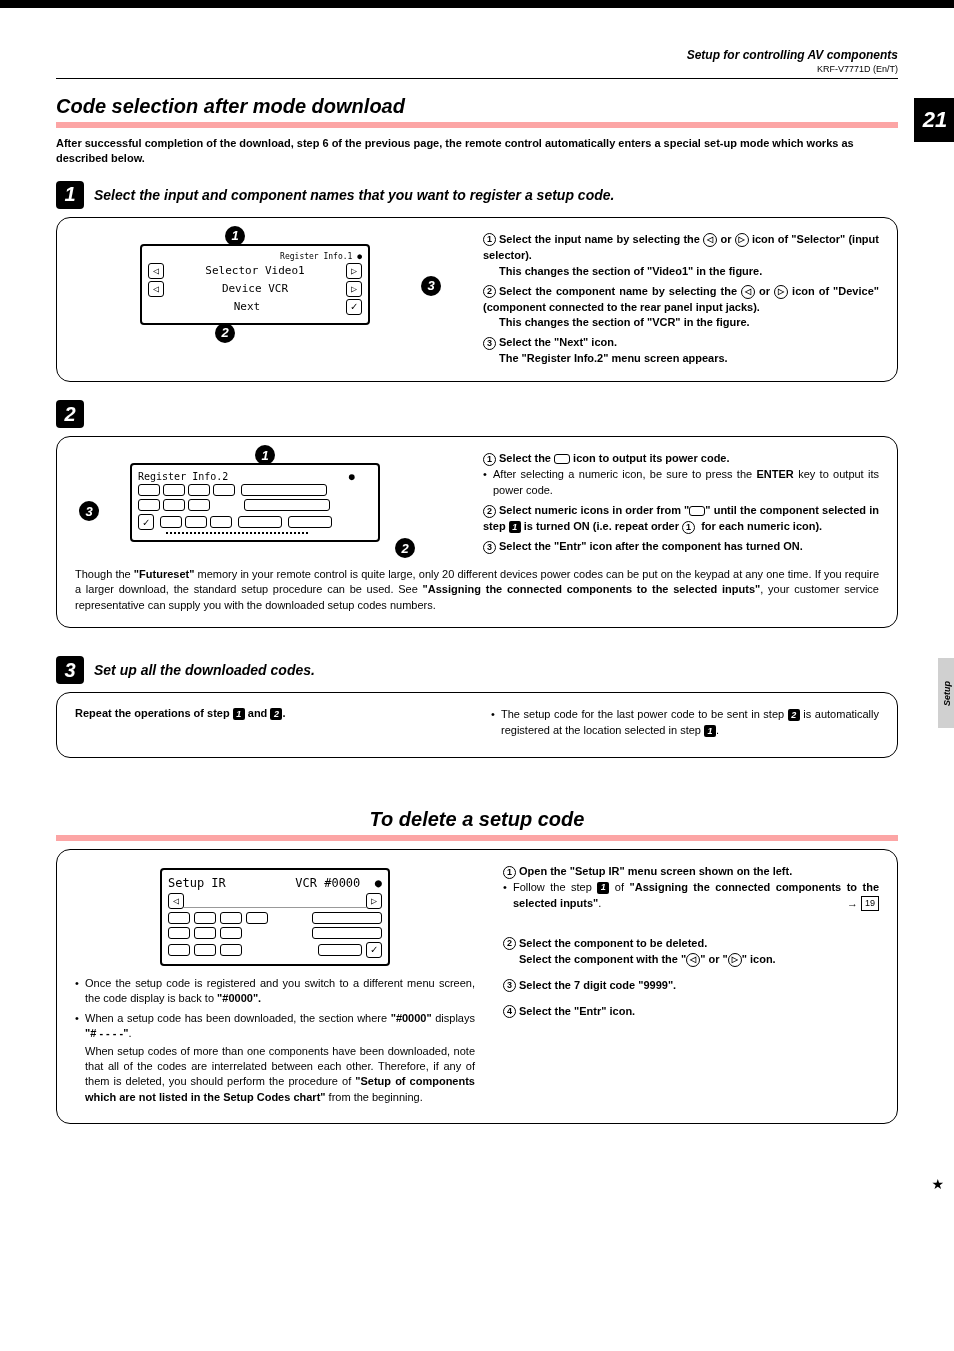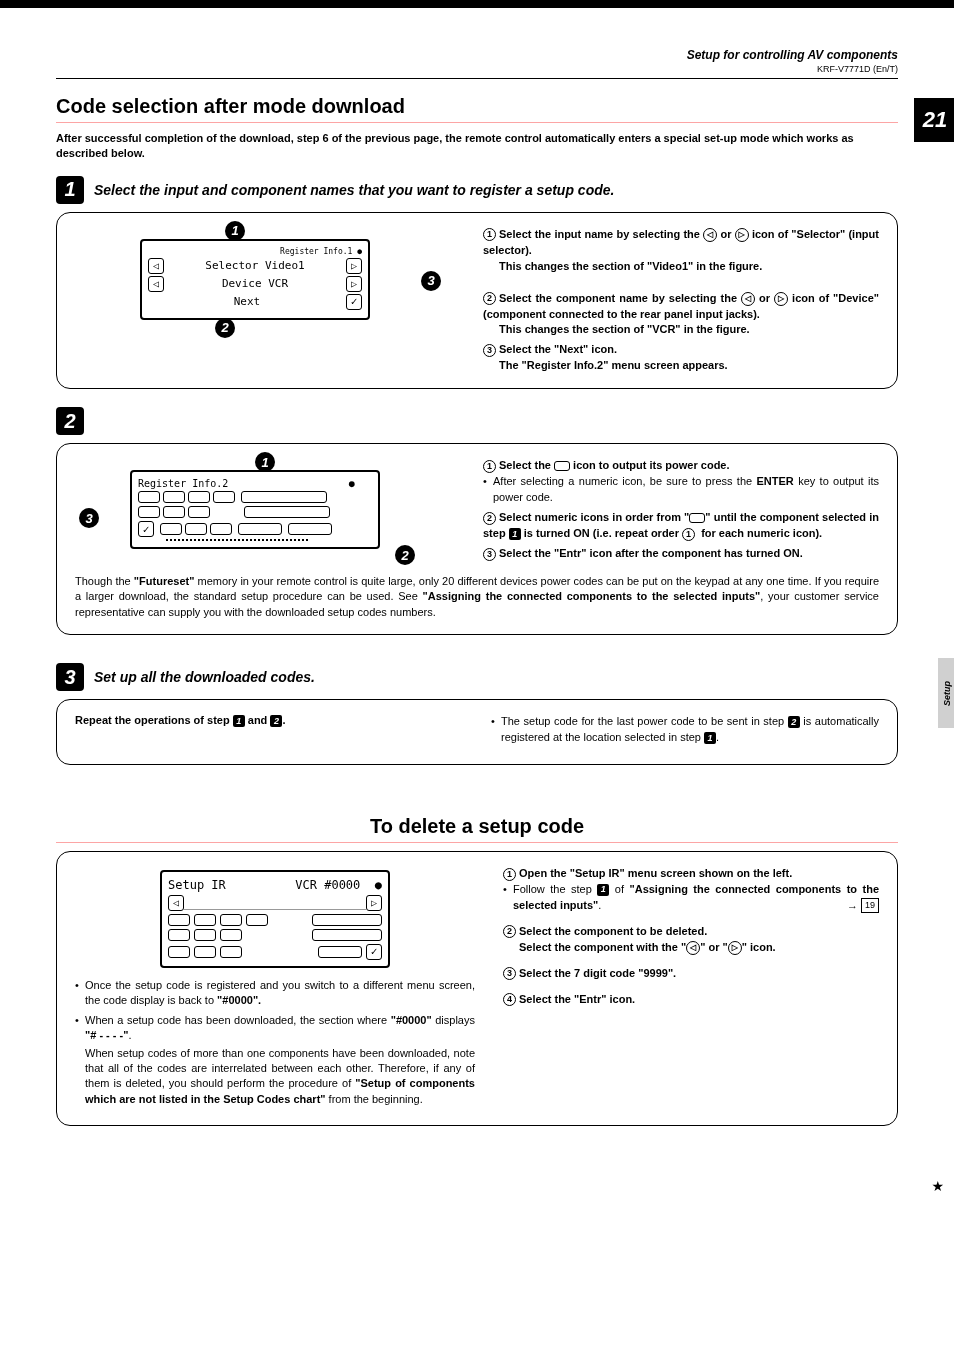--- a/index.html
+++ b/index.html
@@ -6,21 +6,21 @@
   body { font-family: Arial, Helvetica, sans-serif; font-size: 12px; color: #000; background: #fff; width: 954px; margin: 0 auto; position: relative; }
   .top-bar { height: 8px; background: #000; width: 100%; }
   .inner { padding: 40px 56px 60px 56px; position: relative; }
   .header-right { text-align: right; margin-bottom: 4px; }
   .section-title { font-style: italic; font-weight: bold; font-size: 12px; }
   .model { font-size: 9px; margin-top: 2px; }
   .rule { border: none; border-top: 1px solid #000; margin: 2px 0 16px 0; }
   .page-tab { position: absolute; right: -2px; top: 90px; width: 42px; height: 44px; background: #000; color: #fff; font-style: italic; font-weight: bold; font-size: 22px; display: flex; align-items: center; justify-content: center; }
   .side-tab { position: absolute; right: -2px; top: 650px; width: 18px; height: 70px; background: #d0d0d0; font-size: 9px; font-style: italic; font-weight: bold; writing-mode: vertical-rl; transform: rotate(180deg); display:flex; align-items:center; justify-content:center; }
   .star { position: absolute; right: 10px; bottom: 10px; color:#000; font-size: 14px; }
-  h2.hl { font-family: Arial, sans-serif; font-weight: bold; font-size: 20px; border-bottom: 1px solid #fca5a5; padding-bottom: 4px; margin-bottom: 8px; }
+  h2.hl { font-family: Arial, sans-serif; font-style: italic; font-weight: bold; font-size: 20px; border-bottom: 6px solid #fca5a5; padding-bottom: 4px; margin-bottom: 8px; }
   .intro { font-size: 11px; font-weight: bold; margin-bottom: 14px; line-height: 1.4; }
   .step-head { display: flex; align-items: center; gap: 10px; margin: 10px 0 8px 0; }
   .step-num { width: 28px; height: 28px; background: #000; color: #fff; font-style: italic; font-weight: bold; font-size: 20px; display: flex; align-items: center; justify-content: center; border-radius: 4px; }
   .step-title { font-style: italic; font-weight: bold; font-size: 14px; }
   .panel { border: 1px solid #000; border-radius: 14px; padding: 14px 18px; margin-bottom: 18px; }
   .cols { display: flex; gap: 28px; }
   .col-l { flex: 0 0 380px; }
   .col-r { flex: 1; font-size: 11px; line-height: 1.45; }
   .lcd { border: 2px solid #000; border-radius: 4px; padding: 6px; background: #fff; width: 230px; font-family: monospace; font-size: 10px; position: relative; margin: 0 auto; }
   .lcd-row { display:flex; align-items:center; justify-content:space-between; margin:2px 0; }
@@ -97,21 +97,21 @@
               <span></span>
               <span class="lab">Next</span>
               <span class="tick">✓</span>
             </div>
           </div>
         </div>
       </div>
       <div class="col-r just">
         <p class="bold"><span class="circ-num">1</span><span>Select the input name by selecting the</span> <span class="arrow-icon">◁</span> <span>or</span> <span class="arrow-icon">▷</span> <span>icon of "Selector" (input selector).</span></p>
         <p class="bold" style="padding-left:16px;">This changes the section of "Video1" in the figure.</p>
-        <p class="bold" style="margin-top:16px;"><span class="circ-num">2</span><span>Select the component name by selecting the</span> <span class="arrow-icon">◁</span> <span>or</span> <span class="arrow-icon">▷</span> <span>icon of "Device" (component connected to the rear panel input jacks).</span></p>
+        <p class="bold" style="margin-top:4px;"><span class="circ-num">2</span><span>Select the component name by selecting the</span> <span class="arrow-icon">◁</span> <span>or</span> <span class="arrow-icon">▷</span> <span>icon of "Device" (component connected to the rear panel input jacks).</span></p>
         <p class="bold" style="padding-left:16px;">This changes the section of "VCR" in the figure.</p>
         <p class="bold" style="margin-top:4px;"><span class="circ-num">3</span><span>Select the "Next" icon.</span></p>
         <p class="bold" style="padding-left:16px;">The "Register Info.2" menu screen appears.</p>
       </div>
     </div>
   </div>
 
   <div class="step-head">
     <div class="step-num">2</div>
   </div>
@@ -258,21 +258,21 @@
         <p class="bold"><span class="circ-num">1</span><span>Open the "Setup IR" menu screen shown on the left.</span></p>
         <ul class="b">
             <li style="position:relative;">
           <span>Follow the step</span>
           <span class="sq-num">1</span>
           <span>of</span>
           <span class="bold">"Assigning the connected components to the selected inputs"</span><span>.</span>
           <span style="float:right;">→ <span class="ref-box">19</span></span>
         </li>
           </ul>
-        <p class="bold" style="margin-top:10px;"><span class="circ-num">2</span><span>Select the component to be deleted.</span></p>
+        <p class="bold" style="margin-top:24px;"><span class="circ-num">2</span><span>Select the component to be deleted.</span></p>
         <p class="bold" style="padding-left:16px;">
           <span>Select the component with the "</span><span class="arrow-icon">◁</span><span>" or "</span><span class="arrow-icon">▷</span><span>" icon.</span>
         </p>
         <p class="bold" style="margin-top:10px;"><span class="circ-num">3</span><span>Select the 7 digit code "9999".</span></p>
         <p class="bold" style="margin-top:10px;"><span class="circ-num">4</span><span>Select the "Entr" icon.</span></p>
       </div>
     </div>
   </div>
 
 </div>

